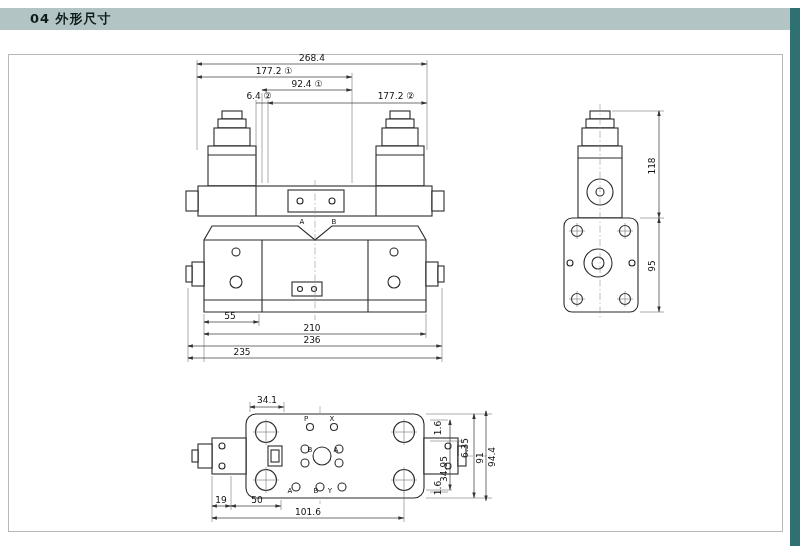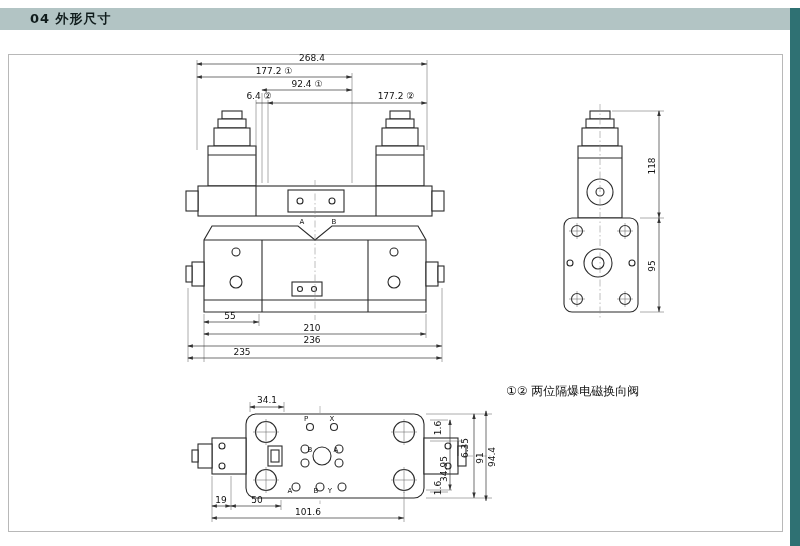--- a/index.html
+++ b/index.html
@@ -239,14 +239,13 @@
       <line class="ext" x1="404" y1="492" x2="404" y2="522"></line>
       <line class="dim" x1="212" y1="506" x2="231" y2="506" marker-start="url(#as)" marker-end="url(#ae)"></line>
       <line class="dim" x1="231" y1="506" x2="281" y2="506" marker-start="url(#as)" marker-end="url(#ae)"></line>
       <line class="dim" x1="212" y1="518" x2="404" y2="518" marker-start="url(#as)" marker-end="url(#ae)"></line>
       <text class="dimtext" text-anchor="middle" x="221" y="503">19</text>
       <text class="dimtext" text-anchor="middle" x="257" y="503">50</text>
       <text class="dimtext" text-anchor="middle" x="308" y="515">101.6</text>
     </g>
   </svg>
 
-  <div class="note">①② 两位隔爆电磁换向阀</div>
 </div>
 
 </body></html>

